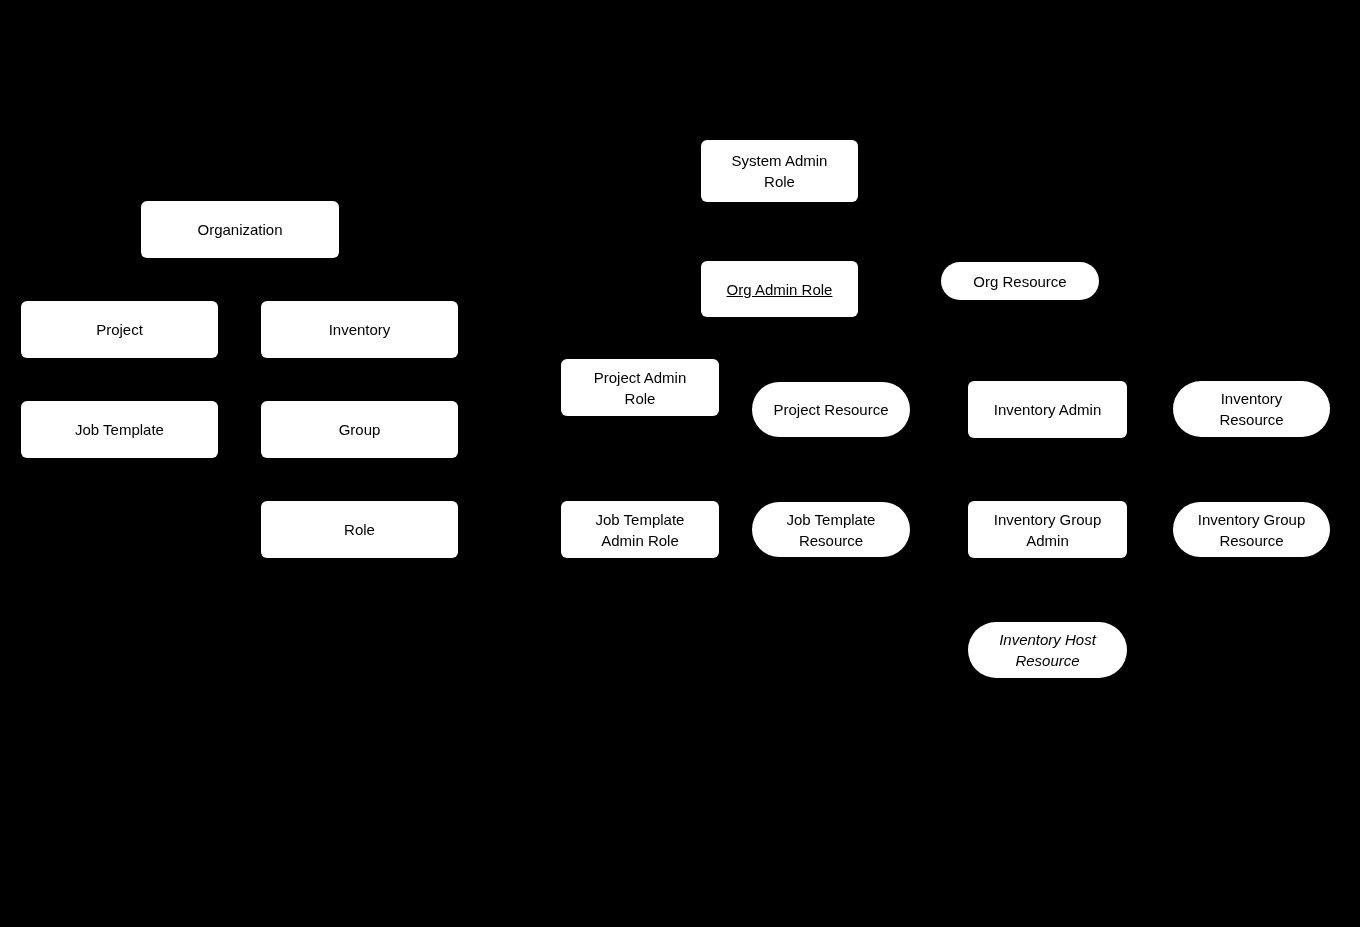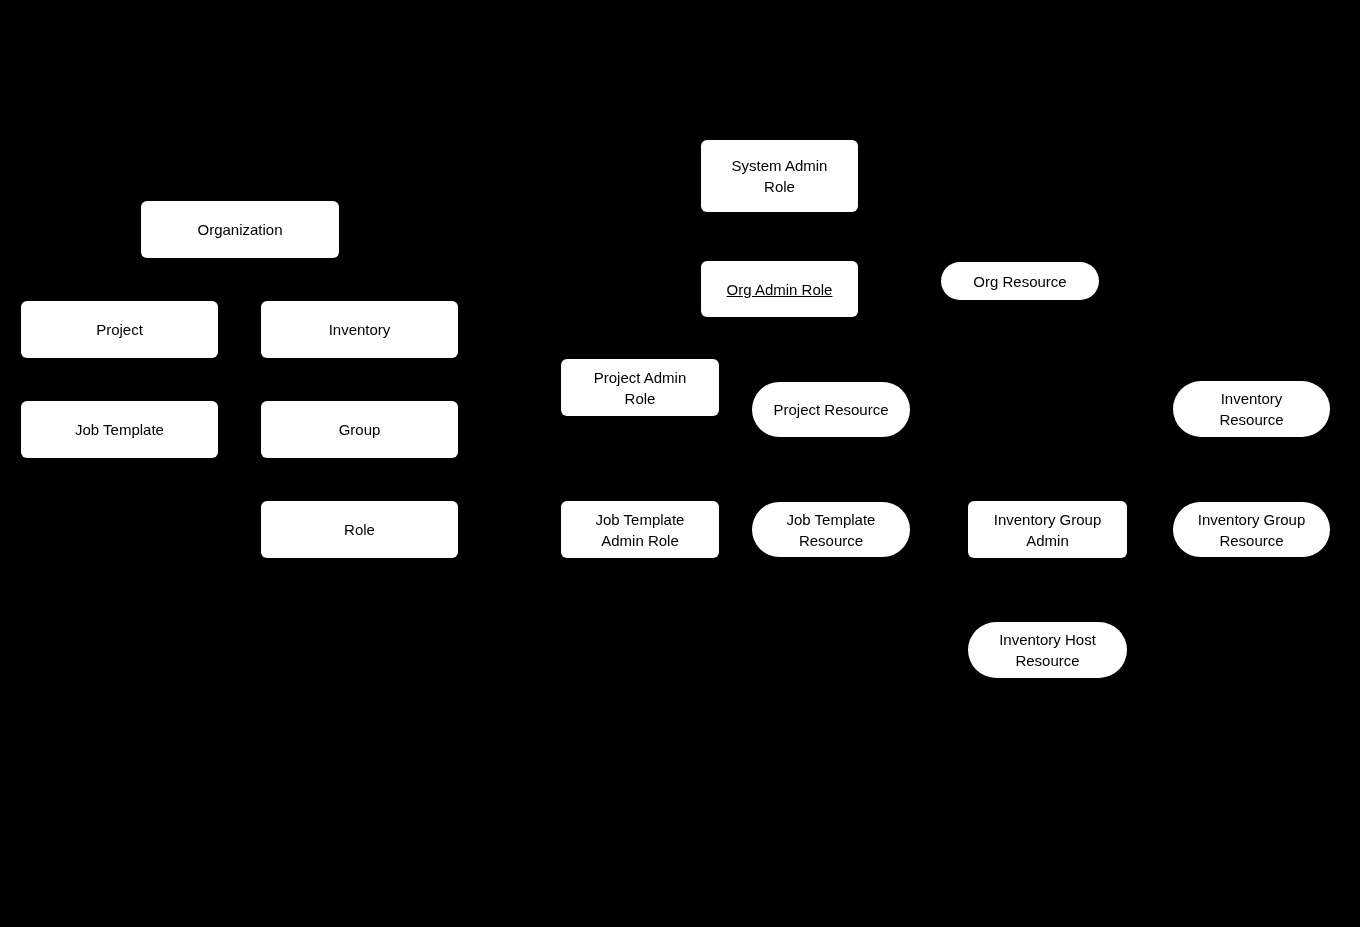--- a/index.html
+++ b/index.html
@@ -46,44 +46,45 @@
   <div class="node rect" style="left:21px; top:301px; width:197px; height:57px;">Project</div>
 
   <div class="node rect" style="left:261px; top:301px; width:197px; height:57px;">Inventory</div>
 
   <div class="node rect" style="left:21px; top:401px; width:197px; height:57px;">Job Template</div>
 
   <div class="node rect" style="left:261px; top:401px; width:197px; height:57px;">Group</div>
 
   <div class="node rect" style="left:261px; top:501px; width:197px; height:57px;">Role</div>
 
-  <div class="node rect" style="left:701px; top:140px; width:157px; height:72px;">System Admin
+  <div class="node rect" style="left:701px; top:140px; width:157px; height:62px;">System Admin
 Role</div>
 
   <div class="node rect" style="left:701px; top:261px; width:157px; height:56px;text-decoration:underline;">Org Admin Role</div>
 
   <div class="node pill" style="left:941px; top:262px; width:158px; height:38px;">Org Resource</div>
 
   <div class="node rect" style="left:561px; top:359px; width:158px; height:57px;">Project Admin
 Role</div>
 
   <div class="node pill" style="left:752px; top:382px; width:158px; height:55px;">Project Resource</div>
 
+  <div class="node rect" style="left:968px; top:381px; width:159px; height:57px;">Inventory Admin</div>
 
   <div class="node pill" style="left:1173px; top:381px; width:157px; height:56px;">Inventory
 Resource</div>
 
   <div class="node rect" style="left:561px; top:501px; width:158px; height:57px;">Job Template
 Admin Role</div>
 
   <div class="node pill" style="left:752px; top:502px; width:158px; height:55px;">Job Template
 Resource</div>
 
   <div class="node rect" style="left:968px; top:501px; width:159px; height:57px;">Inventory Group
 Admin</div>
 
   <div class="node pill" style="left:1173px; top:502px; width:157px; height:55px;">Inventory Group
 Resource</div>
 
-  <div class="node pill" style="left:968px; top:622px; width:159px; height:56px;">Inventory Host
+  <div class="node pill" style="left:968px; top:622px; width:159px; height:56px;font-style:italic;">Inventory Host
 Resource</div>
 
 </div>
 
 </body></html>

